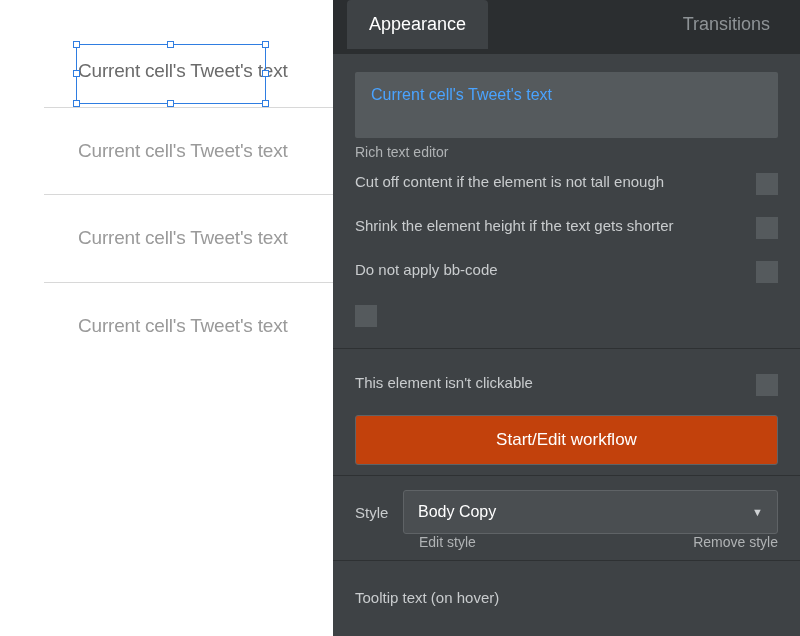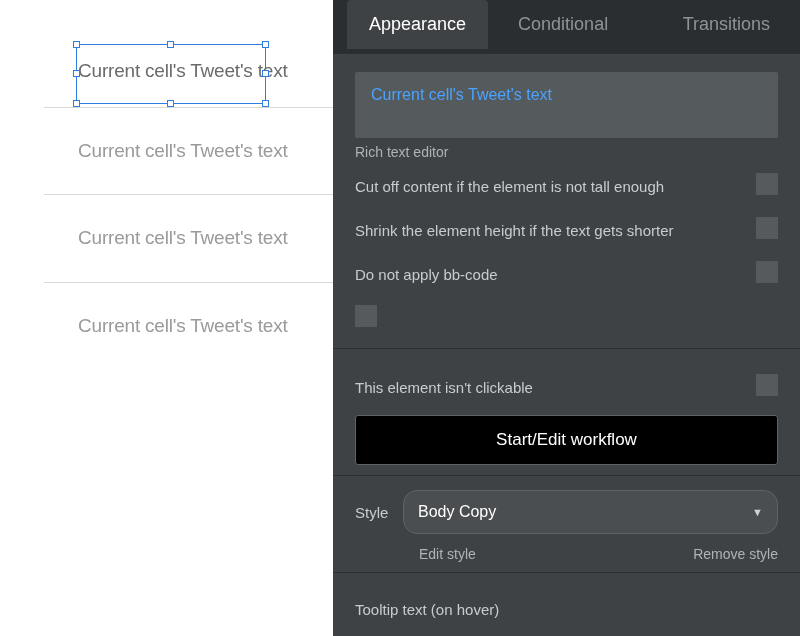--- a/index.html
+++ b/index.html
@@ -31,33 +31,33 @@
   .tab { padding: 14px 22px 14px 22px; color: #8e9396; font-size: 18px; border-radius: 4px 4px 0 0; cursor: pointer; }
   .tab.active { background: #3e4245; color: #fff; }
   .tab.last { margin-left: auto; }
 
   .panel-body { padding: 18px 22px 0 22px; overflow: hidden; flex: 1; }
 
   .expr-box { background: #555a5d; border-radius: 2px; padding: 14px 16px 34px 16px; margin-bottom: 6px; }
   .expr-text { color: #4aa3ff; font-size: 16px; }
   .rte-link { text-align: left; font-size: 14px; color: #b0b3b5; margin-bottom: 2px; cursor: pointer; }
 
-  .row { display: flex; align-items: flex-end; justify-content: space-between; padding: 11px 0; }
+  .row { display: flex; align-items: flex-start; justify-content: space-between; padding: 11px 0; }
   .row .lbl { color: #c9ccce; font-size: 15px; flex: 1; padding-right: 8px; }
   .checkbox { width: 22px; height: 22px; background: #555a5d; flex: 0 0 22px; cursor: pointer; }
 
   .sep { height: 1px; background: #2e3133; margin: 10px -22px 14px -22px; }
 
-  .workflow-btn { width: 100%; background: #000000; border: 1px solid #5f6366; color: #fff; font-size: 17px; text-align: center; padding: 14px 16px; border-radius: 3px; margin-top: 8px; cursor: pointer; }
+  .workflow-btn { width: 100%; background: #c2410c; border: 1px solid #5f6366; color: #fff; font-size: 17px; text-align: center; padding: 14px 16px; border-radius: 3px; margin-top: 8px; cursor: pointer; }
 
   .style-row { display: flex; align-items: center; gap: 0; margin-top: 12px; }
   .style-label { color: #c9ccce; font-size: 15px; width: 48px; }
-  .style-select { flex: 1; background: #4a4e51; border: 1px solid #5f6366; border-radius: 14px; padding: 12px 14px; color: #fff; font-size: 16px; display: flex; align-items: center; justify-content: space-between; cursor: pointer; }
+  .style-select { flex: 1; background: #4a4e51; border: 1px solid #5f6366; border-radius: 3px; padding: 12px 14px; color: #fff; font-size: 16px; display: flex; align-items: center; justify-content: space-between; cursor: pointer; }
   .chev { font-size: 11px; color: #cfd2d4; }
-  .style-sub { display: flex; justify-content: space-between; font-size: 14px; color: #b0b3b5; margin-top: 12px; padding-left: 64px; }
+  .style-sub { display: flex; justify-content: space-between; font-size: 14px; color: #b0b3b5; margin-top: 0; padding-left: 64px; }
   .style-sub span { cursor: pointer; }
 
   .tooltip-row { margin-top: 28px; color: #c9ccce; font-size: 15px; }
 </style>
 </head>
 <body>
 
 <div class="app">
 
   <div class="canvas">
@@ -89,21 +89,20 @@
     <div class="divider"></div>
 
     <div class="cell">
       <div class="cell-text">Current cell's Tweet's text</div>
     </div>
   </div>
 
   <div class="inspector">
     <div class="tabs">
       <div class="tab active">Appearance</div>
-      <div class="tab">Conditional</div>
       <div class="tab last">Transitions</div>
     </div>
 
     <div class="panel-body">
 
       <div class="expr-box">
         <span class="expr-text">Current cell's Tweet's text</span>
       </div>
       <div class="rte-link">Rich text editor</div>
 

